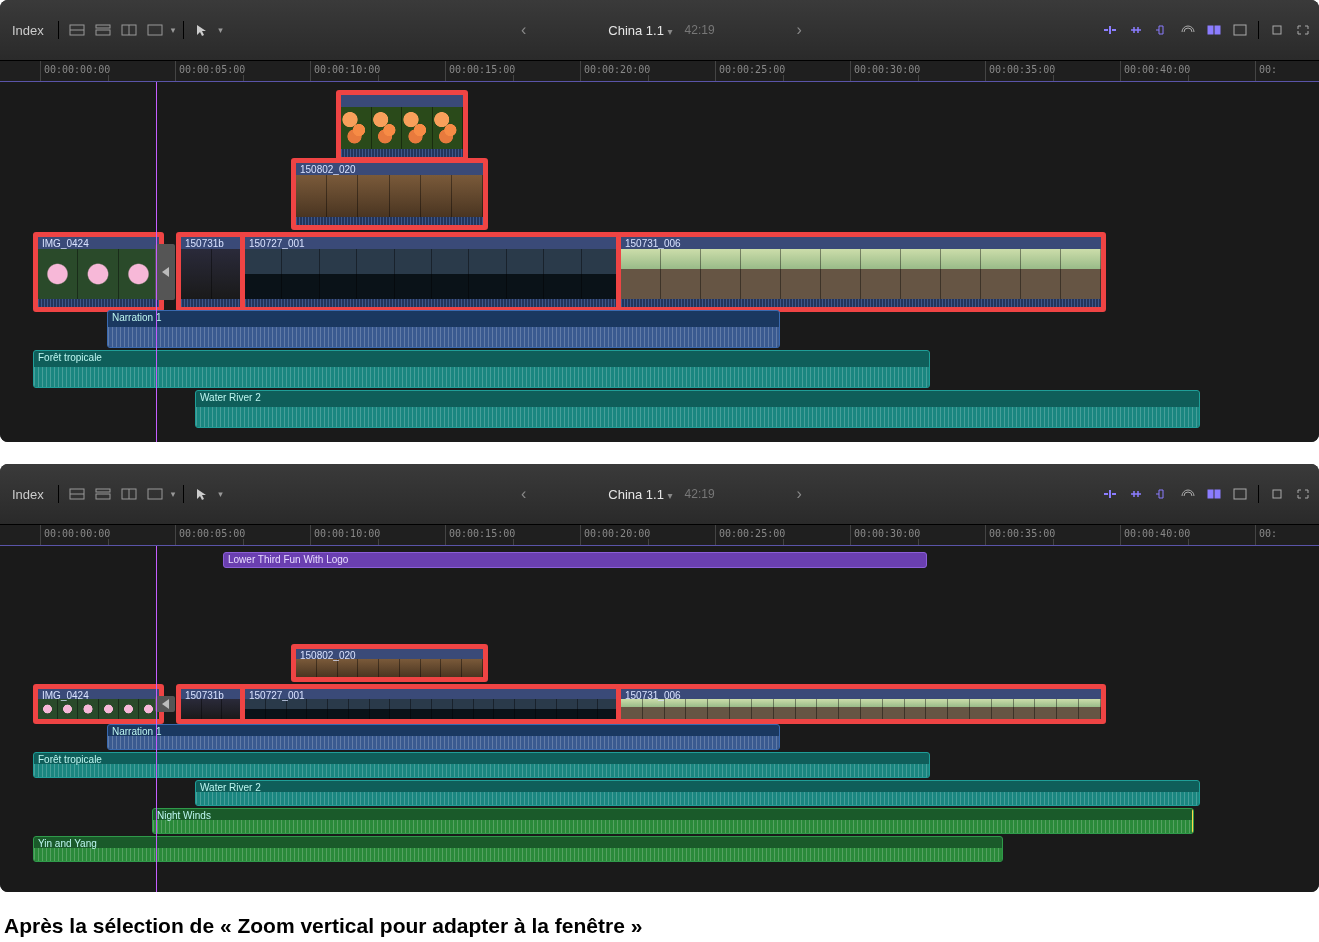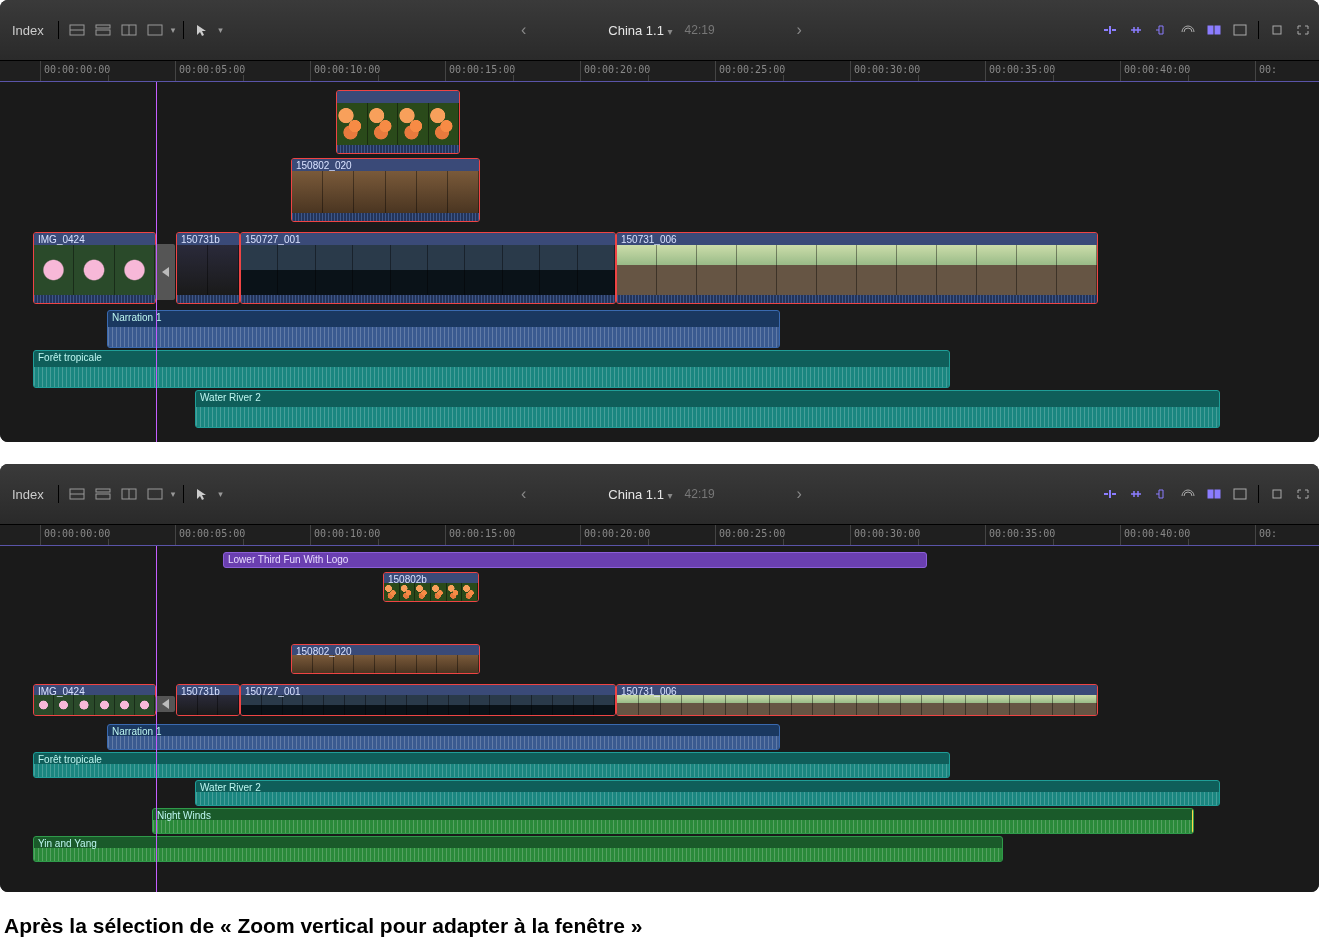--- a/index.html
+++ b/index.html
@@ -17,29 +17,29 @@
 .right-tools{display:flex;align-items:center;gap:6px;}
 .right-tools .icon svg *{stroke:#8b7dff;}
 .right-tools .icon.gray svg *{stroke:#aaa;}
 .ruler{height:20px;background:#1f1f1f;border-bottom:1px solid #5a54a8;position:relative;overflow:hidden;}
 .ruler .tick{position:absolute;top:0;height:20px;border-left:1px solid #444;}
 .ruler .tick-label{position:absolute;top:3px;font-size:10px;color:#888;font-family:Menlo,monospace;}
 .tracks{position:relative;background:#1a1a1a;}
 .lane{position:absolute;left:0;right:0;}
 .clip{position:absolute;border-radius:3px;overflow:hidden;font-size:10px;color:#cde;}
 .clip .clip-label{position:absolute;top:1px;left:4px;font-size:10px;color:#d9e2ff;white-space:nowrap;z-index:3;}
-.video-clip{background:#2a3a5a;border:1px solid #ef4444;}
+.video-clip{background:#2a3a5a;border:5px solid #ef4444;}
 .video-clip .label-bar{height:12px;background:#3a4a78;}
 .filmstrip{position:absolute;top:12px;left:0;right:0;bottom:8px;display:flex;}
 .filmstrip .frame{flex:1;border-right:1px solid rgba(0,0,0,.4);}
 .wave-strip{position:absolute;bottom:0;left:0;right:0;height:8px;background:#23345a;}
 .wave-strip::before{content:"";position:absolute;inset:0;background:repeating-linear-gradient(90deg,#5a7ab8 0 1px,transparent 1px 3px);opacity:.5;}
 .audio-clip{border:1px solid;}
 .audio-clip .clip-label{color:#bdf6f0;}
-.audio-teal{background:#0f5e5a;border-color:#1f9e98;padding-left:20px;}
+.audio-teal{background:#0f5e5a;border-color:#1f9e98;}
 .audio-teal .wave{background:#1a8680;}
 .audio-green{background:#1a5a2a;border-color:#2f9a4a;}
 .audio-green .wave{background:#2a8a3a;}
 .audio-blue{background:#1a3860;border-color:#3a6ab0;}
 .audio-blue .wave{background:#3a5a90;}
 .audio-clip .wave{position:absolute;left:0;right:0;bottom:0;height:55%;}
 .audio-clip .wave::before{content:"";position:absolute;inset:0;background:repeating-linear-gradient(90deg,rgba(255,255,255,.2) 0 1px,transparent 1px 4px);}
 .title-clip{background:#6a3fb0;border:1px solid #8b5fd8;height:14px;}
 .title-clip .clip-label{color:#e8dcff;}
 .trans{position:absolute;background:#555;width:20px;border-radius:2px;display:flex;align-items:center;justify-content:center;}
@@ -411,34 +411,20 @@
         <div class="tick-label" style="left: 1259px;">00:</div>
         <div class="tick" style="left: 1188px; height: 6px; top: 14px;"></div>
       </div>
   <div class="tracks" style="height: 346px;">
         <div class="playhead" style="left: 156px;"></div>
         <div class="lane" style="top: 6px; height: 16px;">
           <div class="clip title-clip" style="left: 223px; width: 702px; top: 0px; height: 14px;">
             <div class="clip-label">Lower Third Fun With Logo</div>
           </div>
         </div>
-        <div class="lane" style="top: 26px; height: 28px;">
-          <div class="clip video-clip" style="left: 383px; width: 94px; top: 0px; height: 28px;">
-            <div class="label-bar"></div>
-            <div class="clip-label">150802b</div>
-            <div class="filmstrip">
-              <div class="frame fr-fruit"></div>
-              <div class="frame fr-fruit"></div>
-              <div class="frame fr-fruit"></div>
-              <div class="frame fr-fruit"></div>
-              <div class="frame fr-fruit"></div>
-              <div class="frame fr-fruit"></div>
-            </div>
-          </div>
-        </div>
         <div class="lane" style="top: 98px; height: 28px;">
           <div class="clip video-clip" style="left: 291px; width: 187px; top: 0px; height: 28px;">
             <div class="label-bar"></div>
             <div class="clip-label">150802_020</div>
             <div class="filmstrip">
               <div class="frame fr-floor"></div>
               <div class="frame fr-floor"></div>
               <div class="frame fr-floor"></div>
               <div class="frame fr-floor"></div>
               <div class="frame fr-floor"></div>

